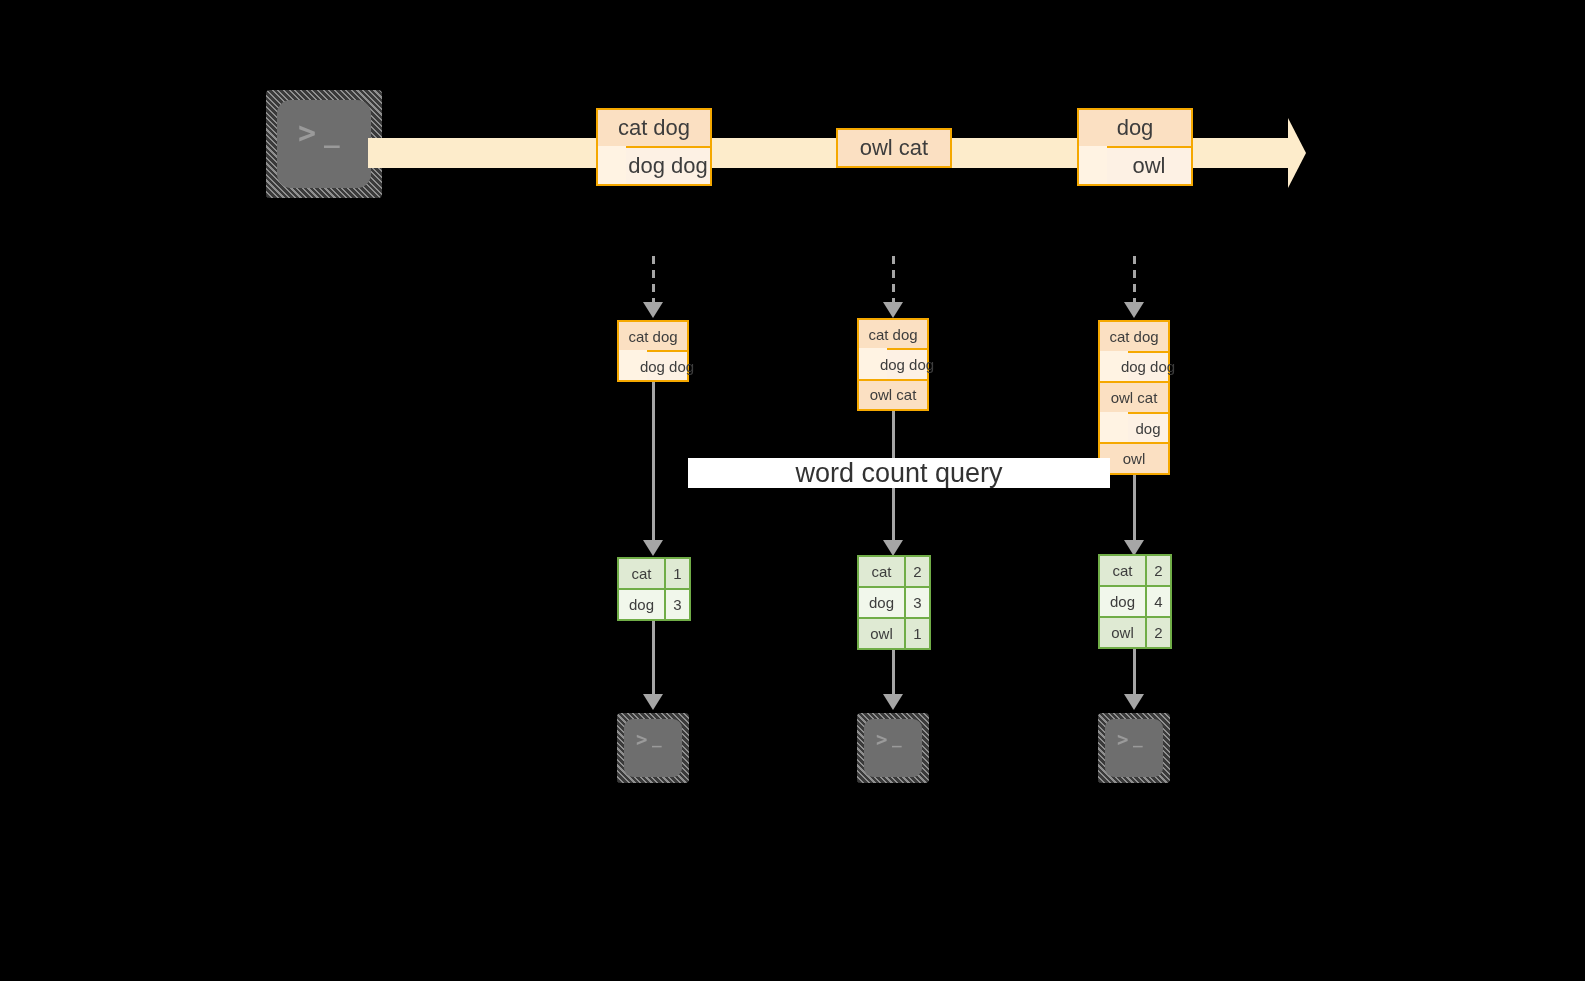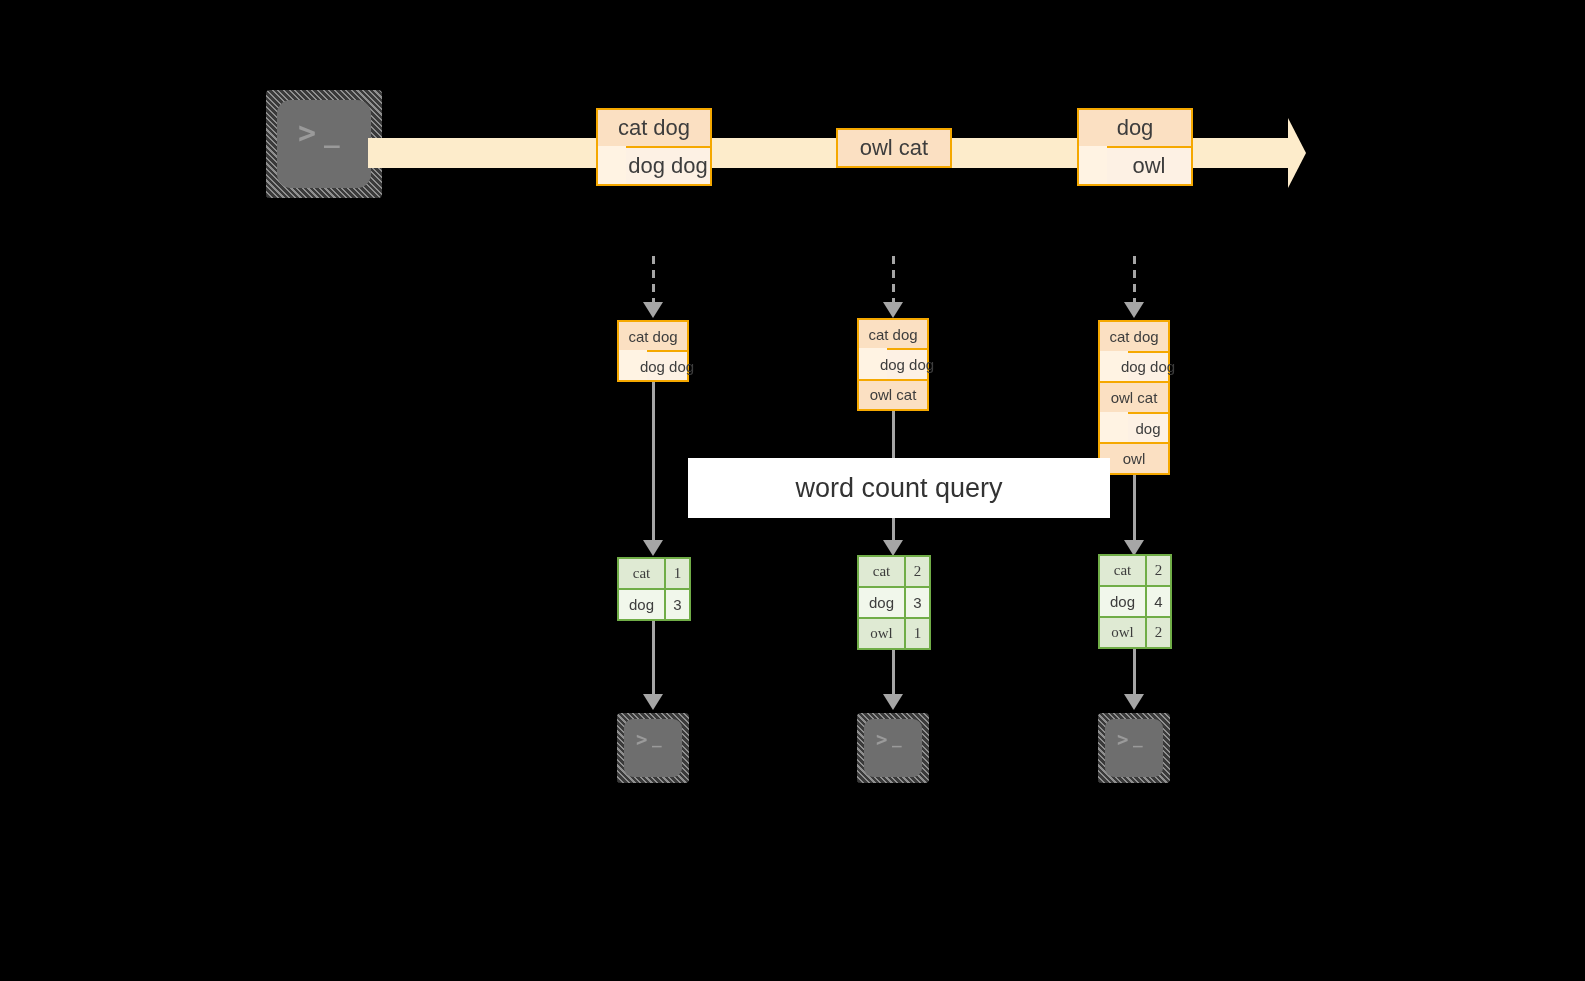--- a/index.html
+++ b/index.html
@@ -110,21 +110,21 @@
   .gtable .gcell {
     box-sizing: border-box;
     display: flex;
     align-items: center;
     justify-content: center;
     font-size: 15px;
     color: #3d3d3d;
   }
   .gtable .gcell.k { flex: 0 0 45px; }
   .gtable .gcell.v { flex: 1 1 auto; border-left: 2px solid #70ad47; }
-  .gtable .grow.dark  .gcell { background: #dfead3; font-family: Liberation Serif, serif; }
+  .gtable .grow.dark  .gcell { background: #dfead3; }
   .gtable .grow.light .gcell { background: #f1f7eb; }
 
   
   .conn {
     position: absolute;
     background: #a6a6a6;
     width: 3px;
   }
   .conn.dashed {
     background: none;
@@ -211,21 +211,21 @@
 
   <div class="conn" style="left:652px; top:382px; height:165px;"></div>
   <div class="conn-head" style="left:643px; top:540px;"></div>
 
   <div class="conn" style="left:892px; top:411px; height:136px;"></div>
   <div class="conn-head" style="left:883px; top:540px;"></div>
 
   <div class="conn" style="left:1133px; top:475px; height:72px;"></div>
   <div class="conn-head" style="left:1124px; top:540px;"></div>
 
-  <div class="qlabel" style="left:688px; top:458px; width:422px; height:60px;">word count query</div>
+  <div class="qlabel" style="left:688px; top:458px; width:422px; height:30px;">word count query</div>
 
   <div class="gtable" style="left:617px; top:557px; width:74px; height:64px;">
     <div class="grow dark">
       <div class="gcell k">cat</div>
       <div class="gcell v">1</div>
     </div>
     <div class="grow light">
       <div class="gcell k">dog</div>
       <div class="gcell v">3</div>
     </div>

